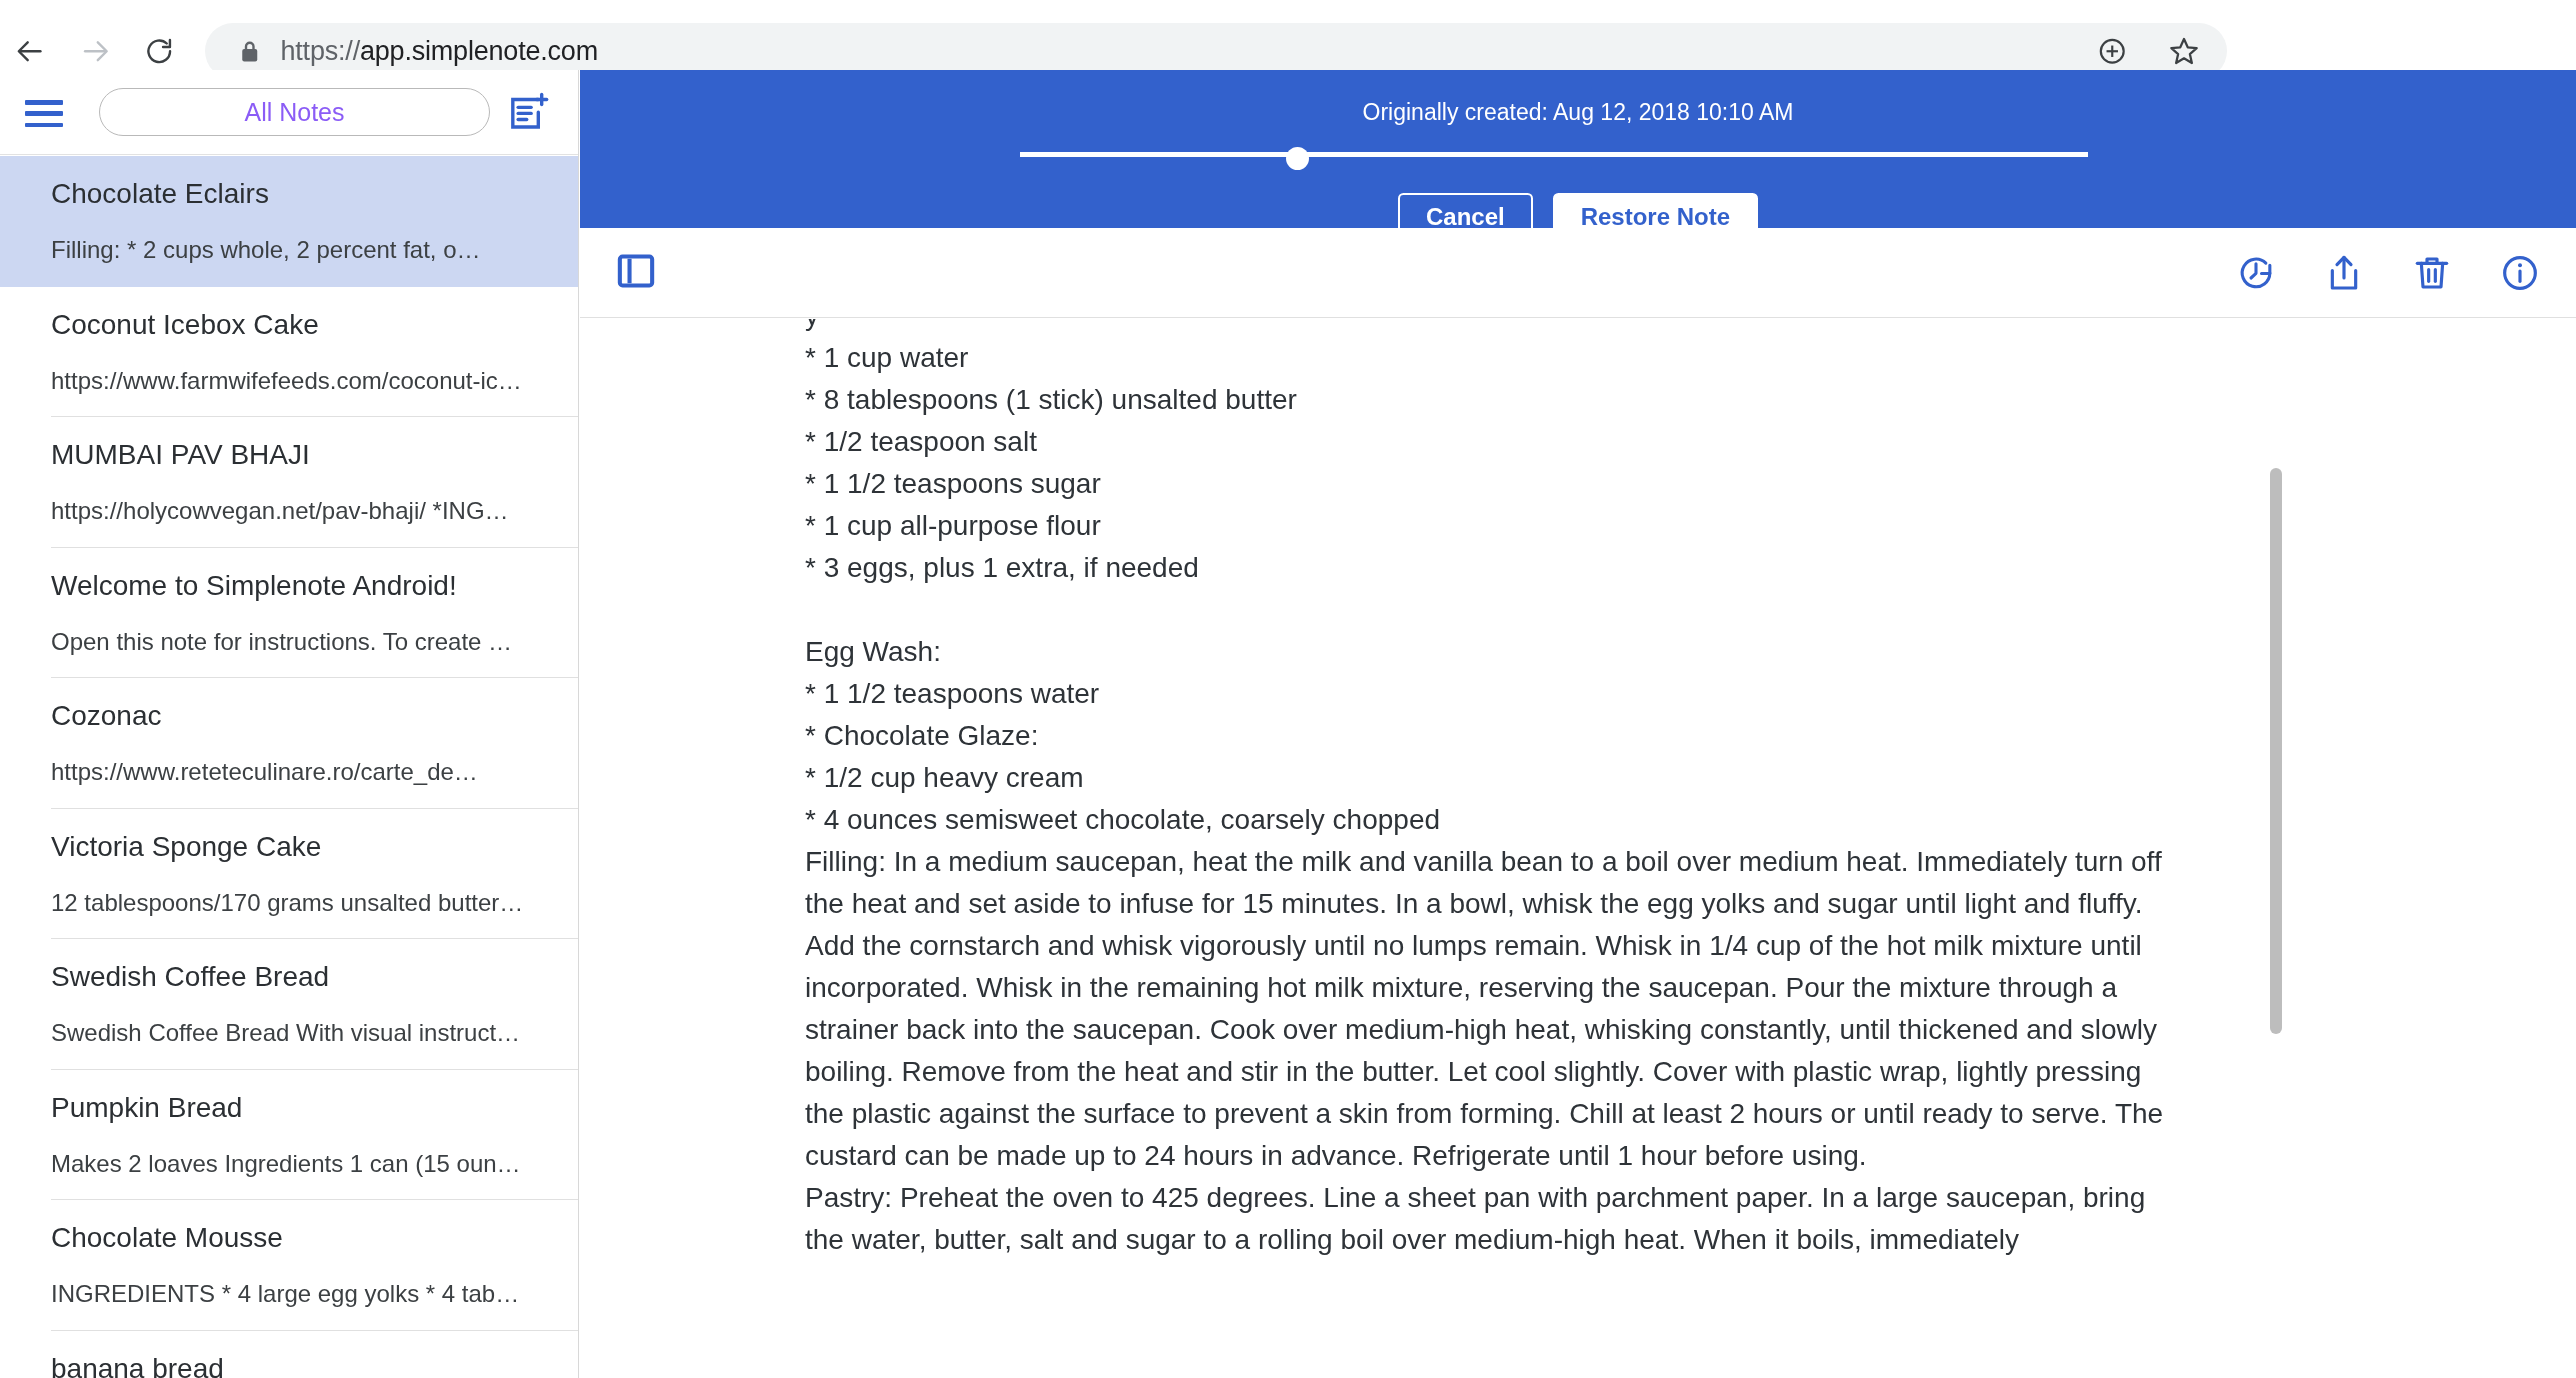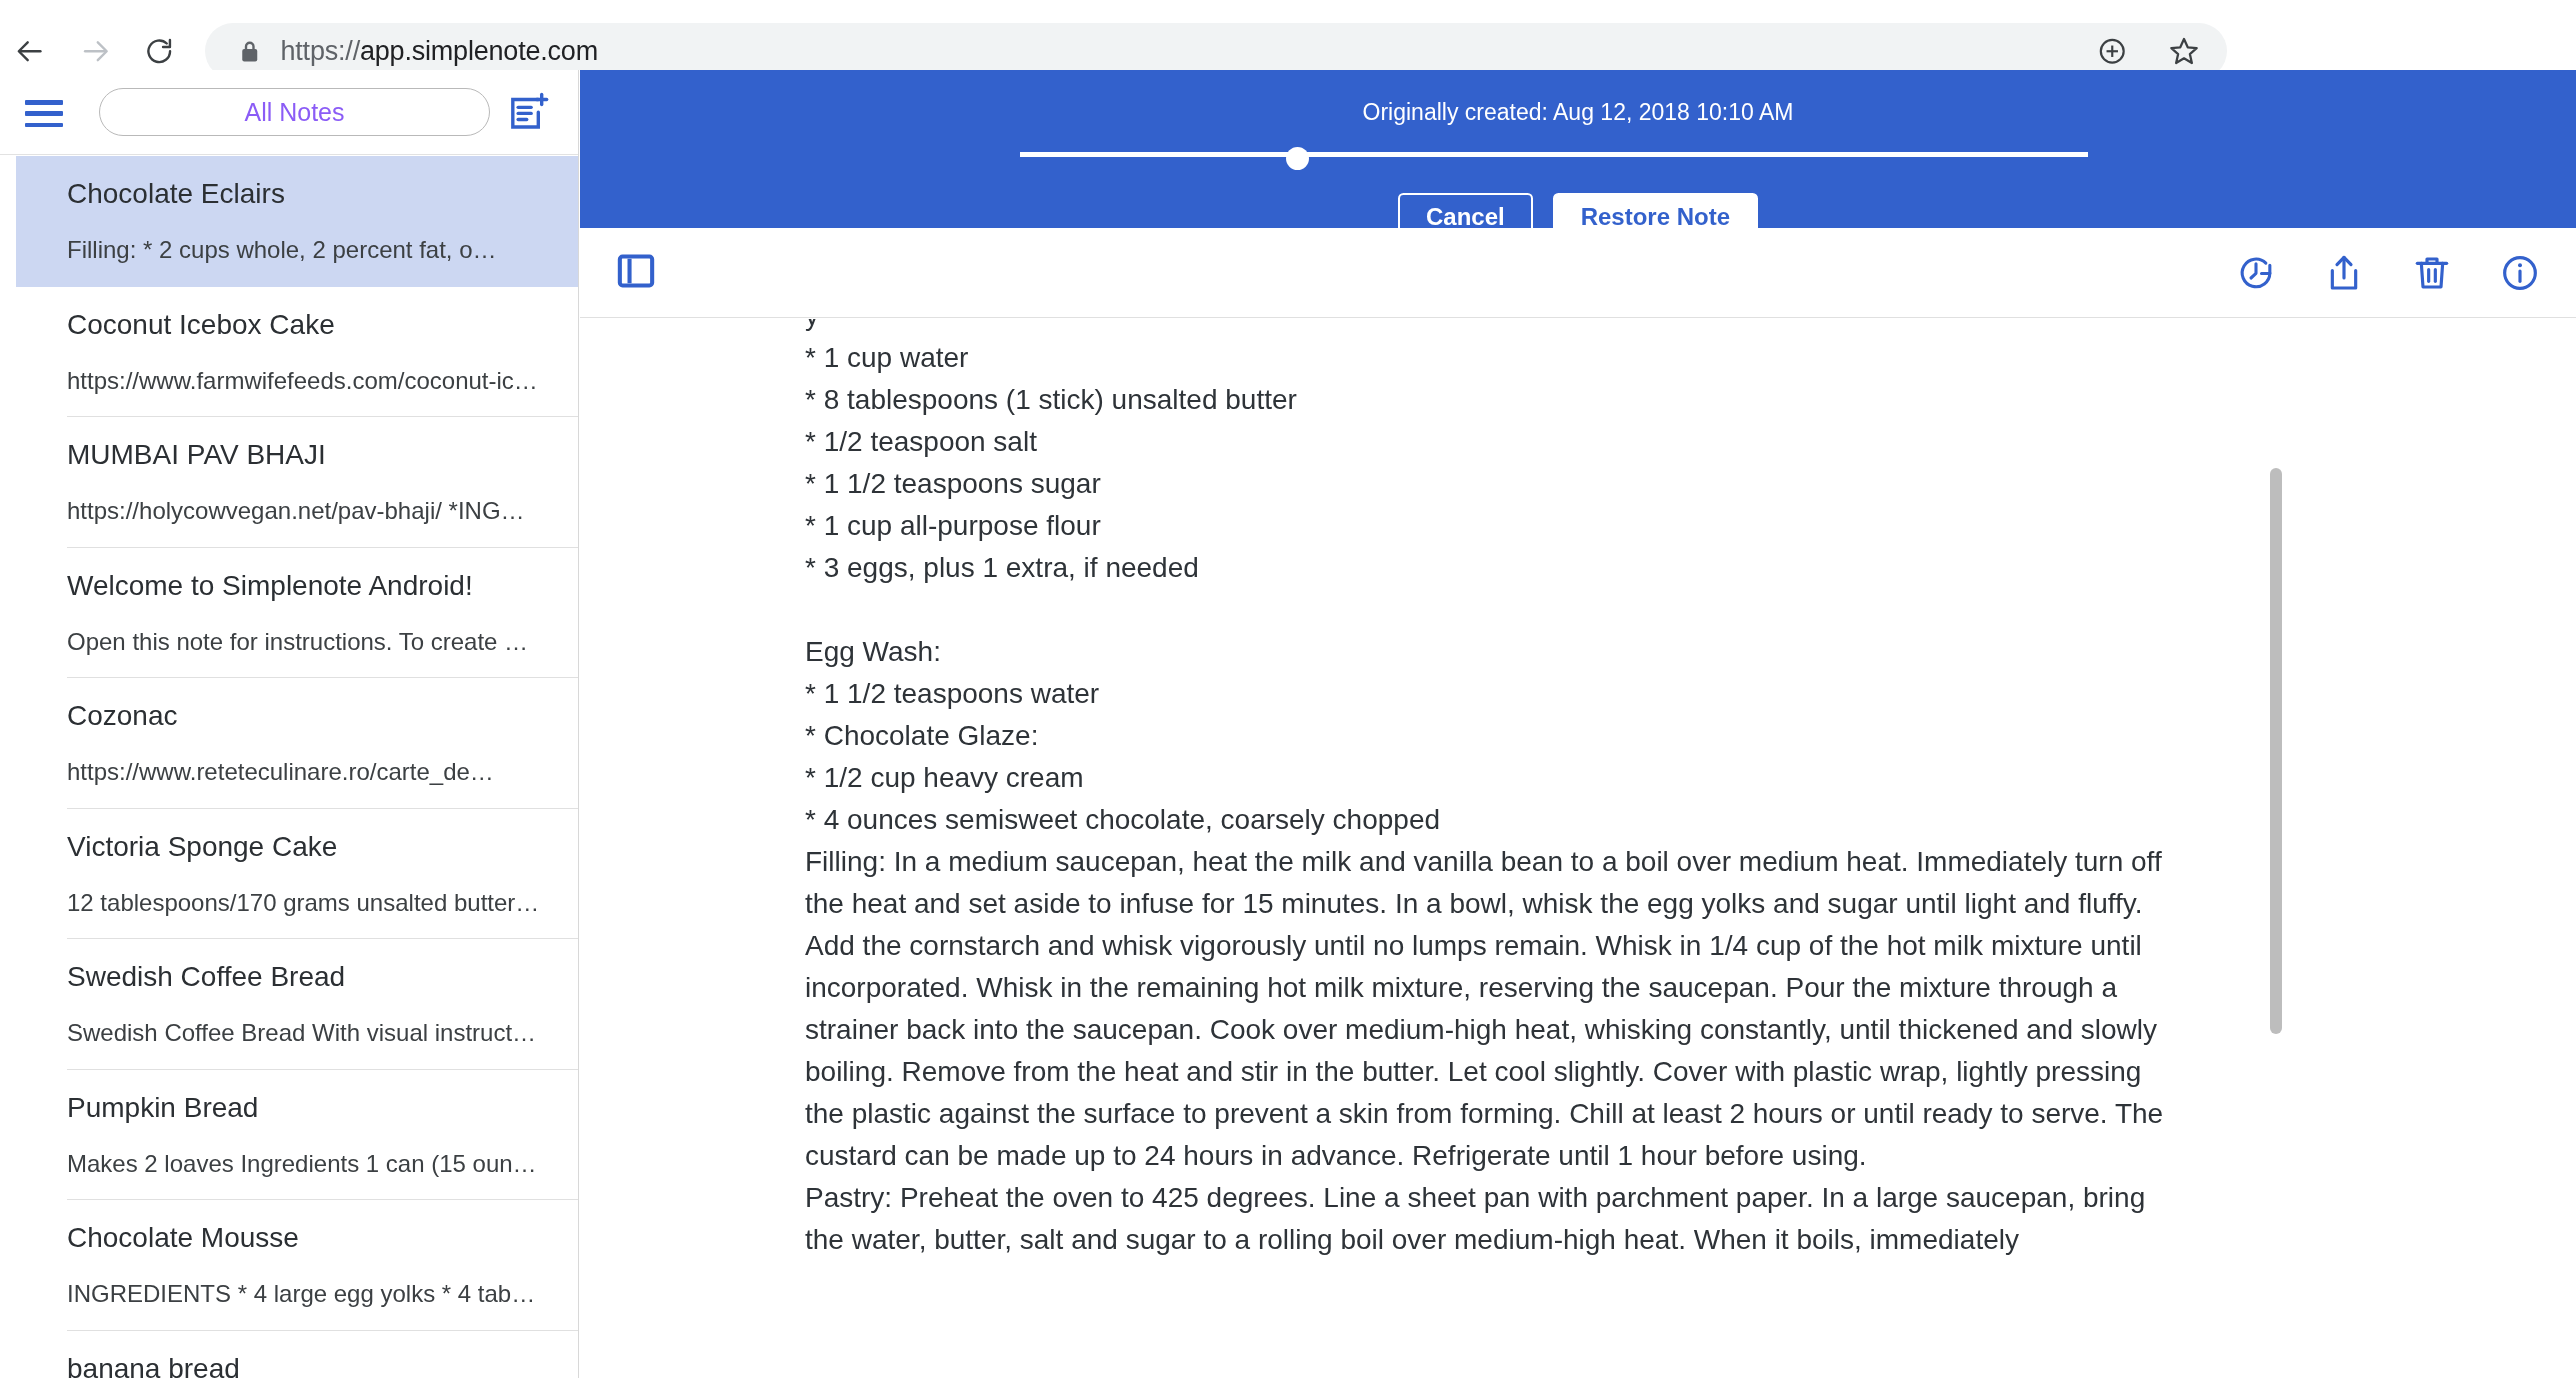--- a/index.html
+++ b/index.html
@@ -91,21 +91,21 @@
   #search-field-label {
     font-size: 25px; color: #8b5cf6;
   }
 
   #new-note-btn {
     position: absolute; left: 507px; top: 22.4px;
     width: 43px; height: 41px;
   }
 
   #note-list-scroll {
-    position: absolute; left: 16px; top: 86px;
+    position: absolute; left: 0; top: 86px;
     width: 676px; height: 1222px;
     overflow: hidden;
   }
   .note-row {
     position: relative;
     padding: 20px 52px 21.5px 51px;
     background: #ffffff;
   }
   .note-row.selected { background: #ccd7f2; }
   .note-row .row-sep {

